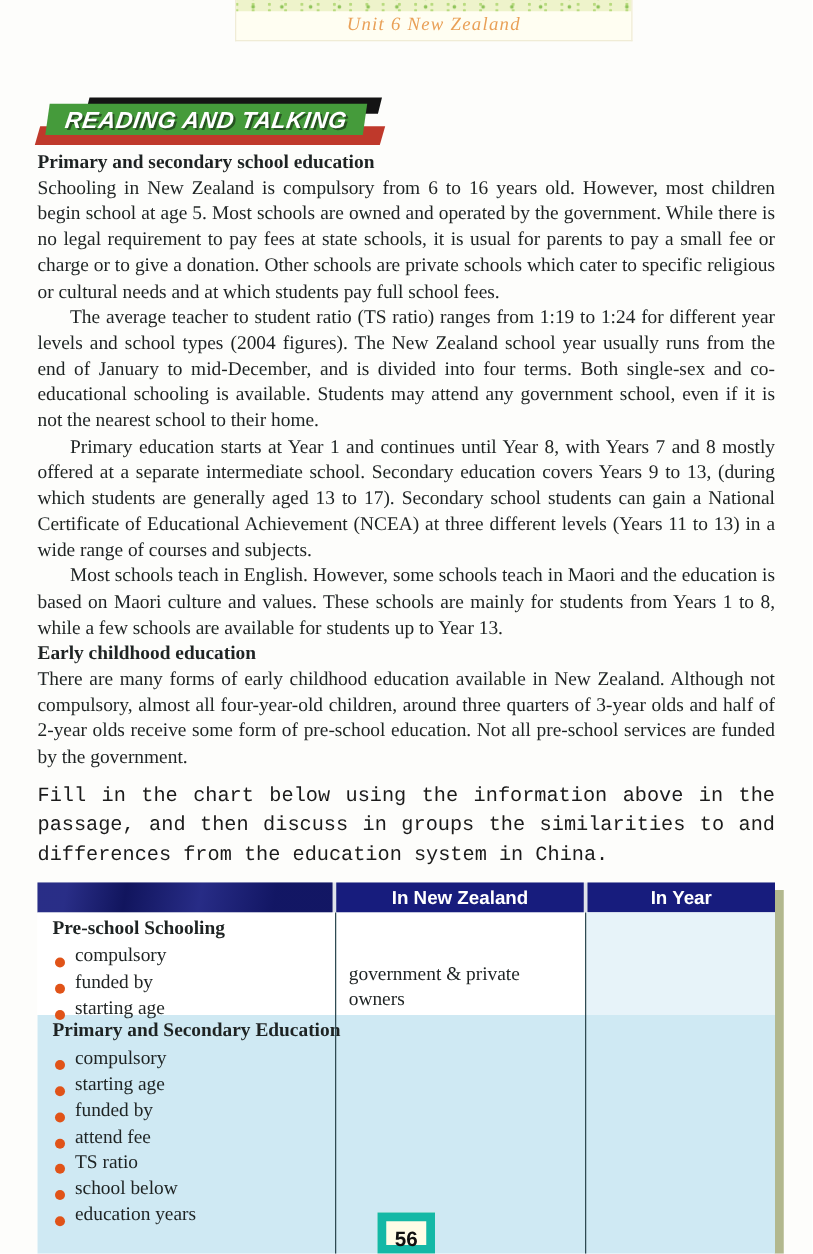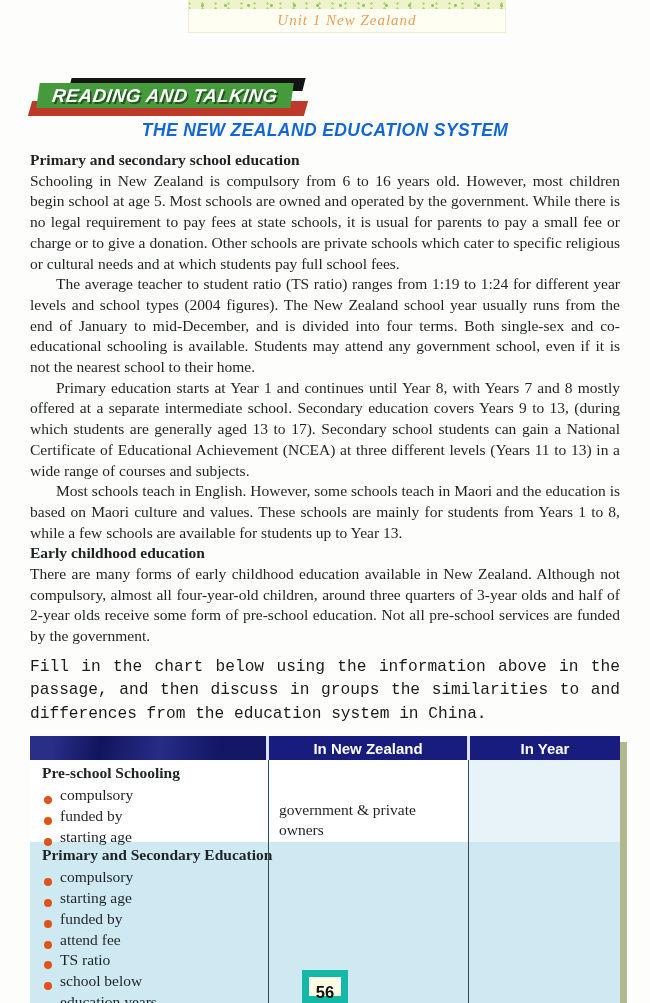--- a/index.html
+++ b/index.html
@@ -100,33 +100,32 @@
     color:#101010; margin-top:6px;
   }
 </style>
 </head>
 <body>
 
 <div class="page">
 
   <div class="unit-header">
     <div class="unit-strip"></div>
-    <span class="unit-label">Unit 1 New Zealand</span>
+    <span class="unit-label">Unit 6 New Zealand</span>
   </div>
 
   <div class="banner">
     <div class="bn-black"></div>
     <div class="bn-red"></div>
     <div class="bn-green">
       <span>READING AND TALKING</span>
     </div>
   </div>
 
   <div class="content">
-    <div class="article-title">THE NEW ZEALAND EDUCATION SYSTEM</div>
 
     <div class="sec-heading">Primary and secondary school education</div>
     <p class="para">Schooling in New Zealand is compulsory from 6 to 16 years old. However, most children begin school at age 5. Most schools are owned and operated by the government. While there is no legal requirement to pay fees at state schools, it is usual for parents to pay a small fee or charge or to give a donation. Other schools are private schools which cater to specific religious or cultural needs and at which students pay full school fees.</p>
     <p class="para indent">The average teacher to student ratio (TS ratio) ranges from 1:19 to 1:24 for different year levels and school types (2004 figures). The New Zealand school year usually runs from the end of January to mid-December, and is divided into four terms. Both single-sex and co-educational schooling is available. Students may attend any government school, even if it is not the nearest school to their home.</p>
     <p class="para indent">Primary education starts at Year 1 and continues until Year 8, with Years 7 and 8 mostly offered at a separate intermediate school. Secondary education covers Years 9 to 13, (during which students are generally aged 13 to 17). Secondary school students can gain a National Certificate of Educational Achievement (NCEA) at three different levels (Years 11 to 13) in a wide range of courses and subjects.</p>
     <p class="para indent">Most schools teach in English. However, some schools teach in Maori and the education is based on Maori culture and values. These schools are mainly for students from Years 1 to 8, while a few schools are available for students up to Year 13.</p>
 
     <div class="sec-heading">Early childhood education</div>
     <p class="para">There are many forms of early childhood education available in New Zealand. Although not compulsory, almost all four-year-old children, around three quarters of 3-year olds and half of 2-year olds receive some form of pre-school education. Not all pre-school services are funded by the government.</p>
 

